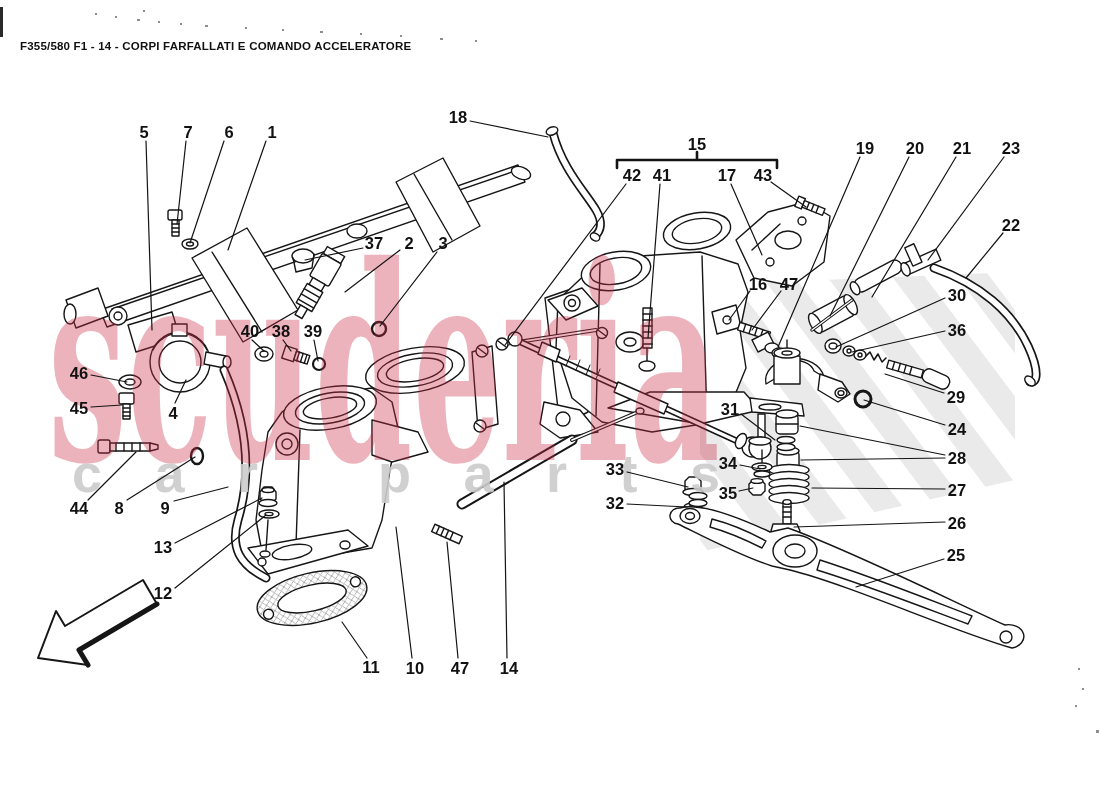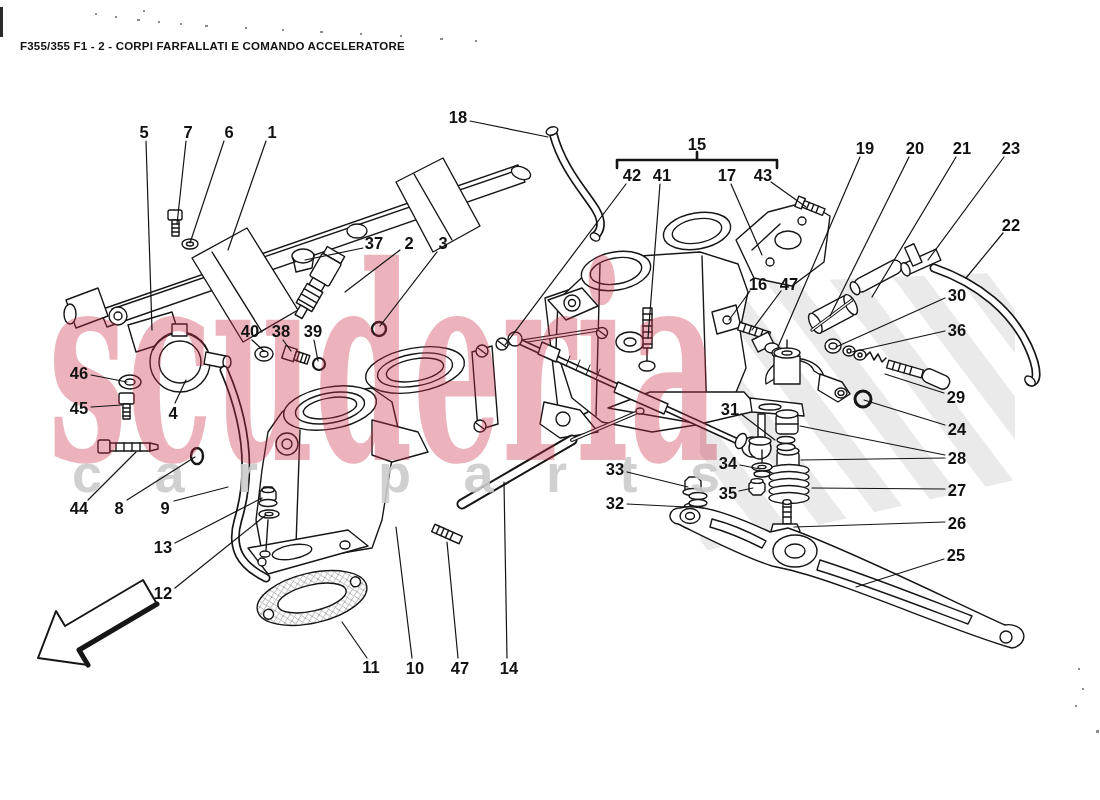--- a/index.html
+++ b/index.html
@@ -8,21 +8,21 @@
   .doc-title{position:absolute;left:20px;top:40px;font-size:11.5px;font-weight:bold;
              letter-spacing:.2px;color:#111;white-space:nowrap;}
   svg text.callout{font-family:"Liberation Sans",sans-serif;font-weight:bold;font-size:16.5px;fill:#111;}
   svg .wm-brand{font-family:"DejaVu Serif",serif;font-weight:bold;}
   svg .wm-tag{font-family:"Liberation Sans",sans-serif;font-weight:bold;}
 </style>
 </head>
 <body>
 
 <div class="page">
-  <div class="doc-title">F355/355 F1 - 2 - CORPI FARFALLATI E COMANDO ACCELERATORE</div>
+  <div class="doc-title">F355/580 F1 - 14 - CORPI FARFALLATI E COMANDO ACCELERATORE</div>
 
   <svg id="art" width="1100" height="800" viewBox="0 0 1100 800" stroke-linejoin="round" stroke-linecap="round">
     <defs>
       <pattern id="stripes" width="10" height="52" patternUnits="userSpaceOnUse" patternTransform="rotate(53)">
         <rect x="0" y="0" width="10" height="26" fill="#d8d8d8"></rect>
       </pattern>
       <pattern id="xhatch" width="7" height="7" patternUnits="userSpaceOnUse">
         <path d="M0,7 L7,0 M0,0 L7,7" stroke="#9a9a9a" stroke-width="0.8"></path>
       </pattern>
     </defs>

